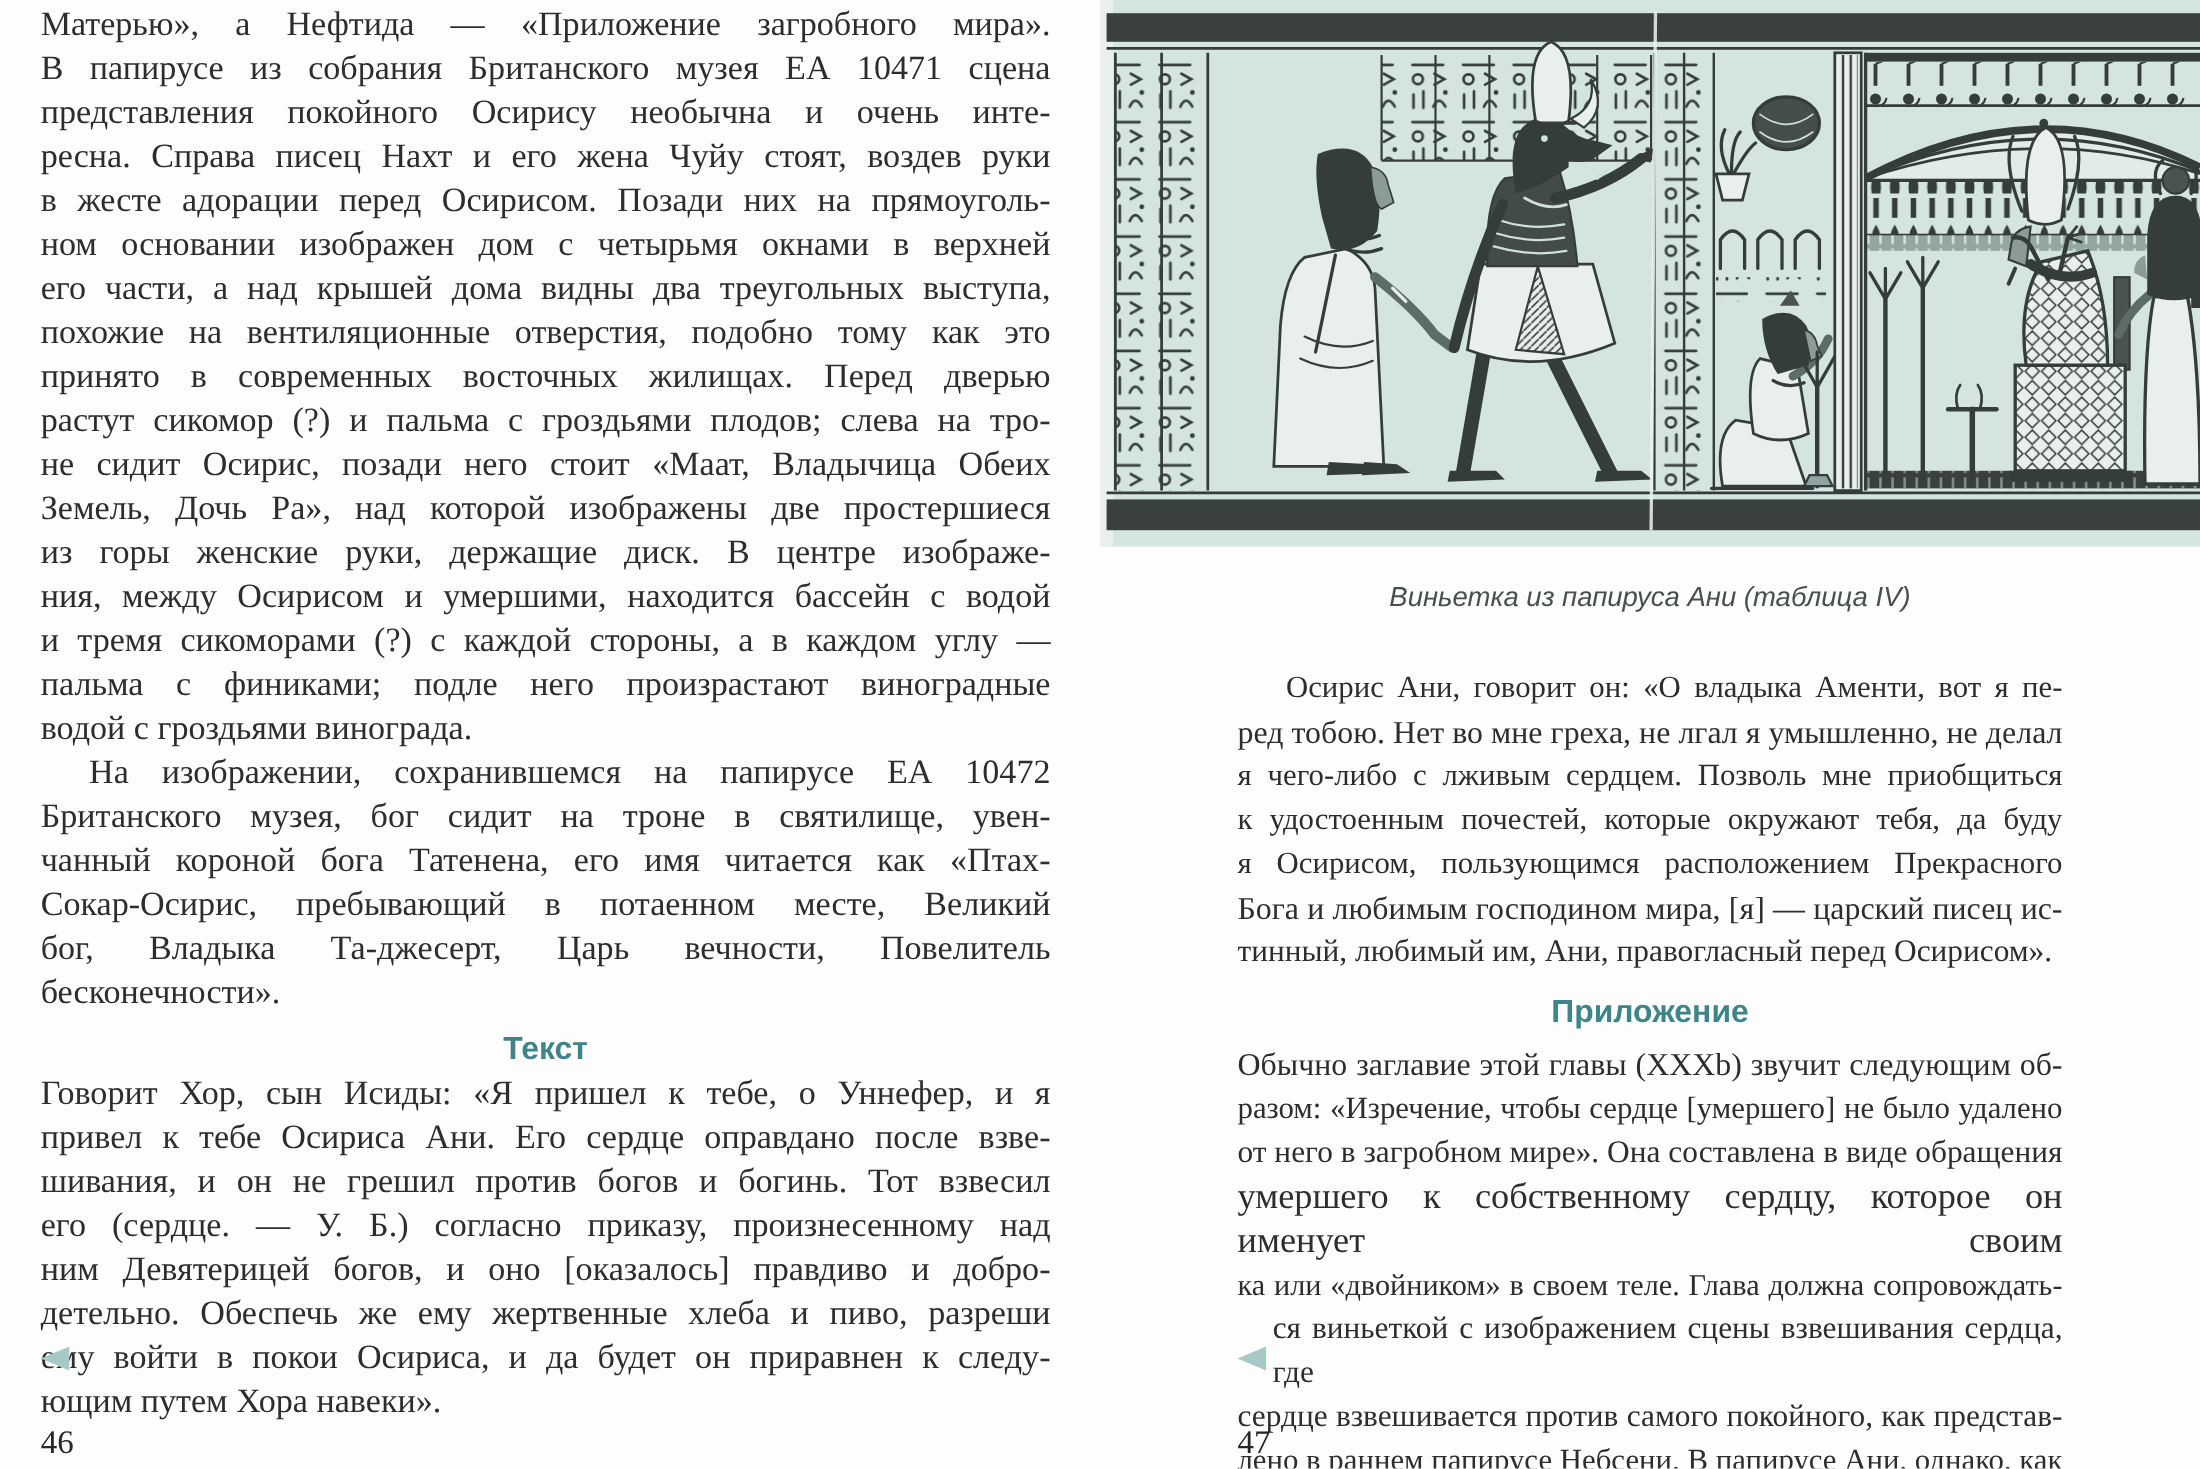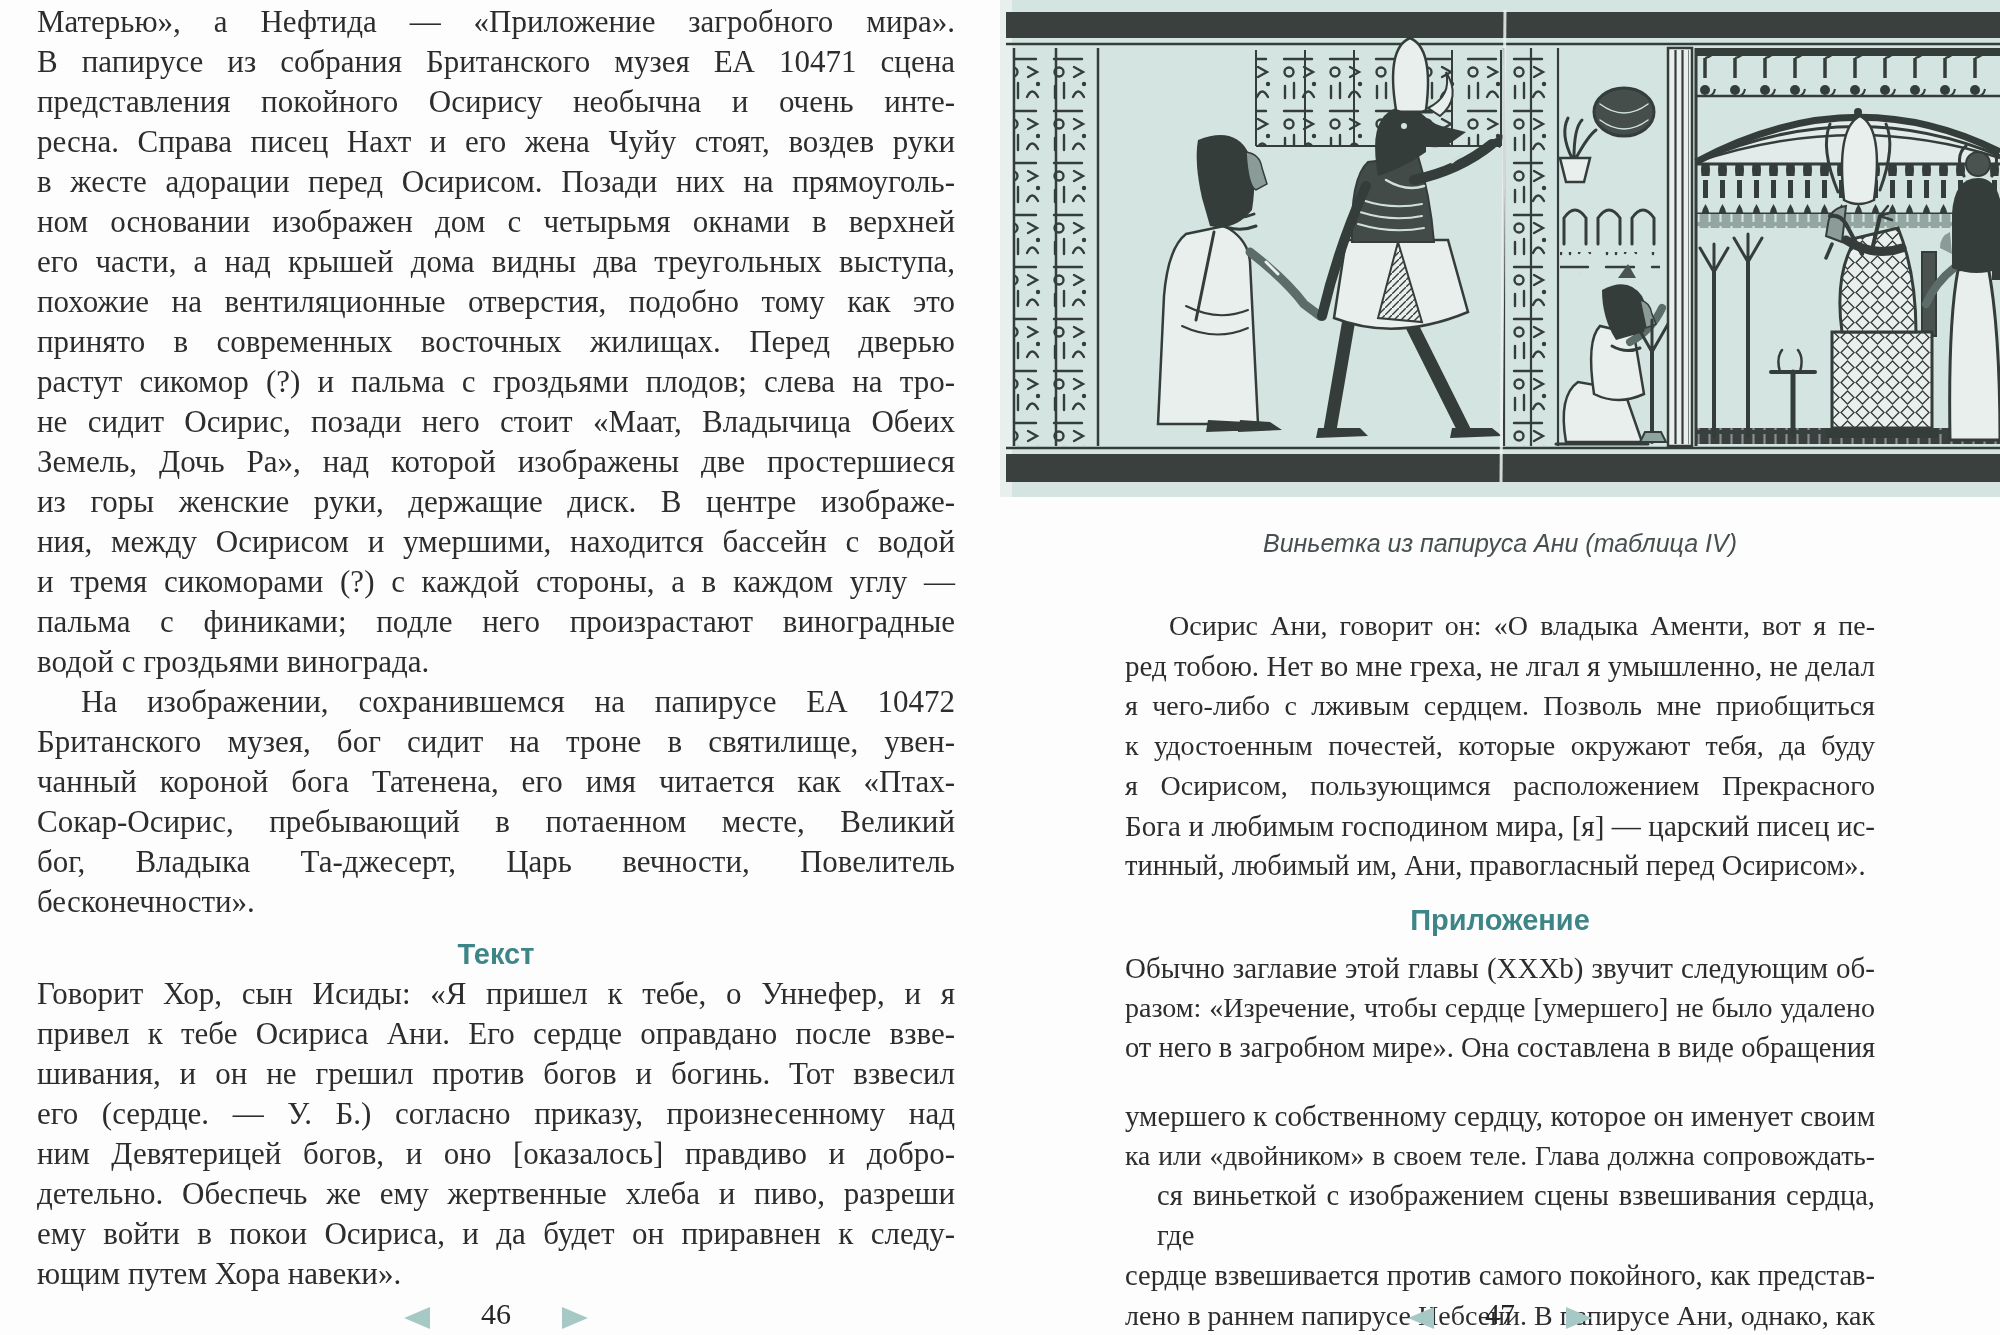--- a/index.html
+++ b/index.html
@@ -33,21 +33,21 @@
   }
   .vignette svg{display:block;width:100%;height:100%;}
   .caption{
     position:absolute;left:1000px;top:527px;width:1000px;
     text-align:center;
     font-family:"Liberation Sans","DejaVu Sans",sans-serif;
     font-style:italic;font-size:25px;line-height:32px;color:#474f51;
   }
   .pager{
     position:absolute;top:1295px;height:34px;
-    display:flex;align-items:flex-end;justify-content:center;gap:51px;
+    display:flex;align-items:flex-start;justify-content:center;gap:51px;flex-direction:column;
   }
   .pager-left{left:37px;width:918px;}
   .pager-right{left:1125px;width:750px;}
   .pnum{font-size:30px;line-height:30px;color:#262626;}
   .tri{width:0;height:0;border-top:11px solid transparent;border-bottom:11px solid transparent;cursor:pointer;}
   .tri-l{border-right:26px solid #a7c9c5;}
   .tri-r{border-left:26px solid #a7c9c5;}
 </style>
 </head>
 <body>
@@ -296,21 +296,21 @@
           <div class="tl" style="">к удостоенным почестей, которые окружают тебя, да буду</div>
           <div class="tl" style="">я Осирисом, пользующимся расположением Прекрасного</div>
           <div class="tl" style="font-size: 29px;">Бога и любимым господином мира, [я] — царский писец ис-</div>
           <div class="tl tl-last" style="font-size: 28.5px;">тинный, любимый им, Ани, правогласный перед Осирисом».</div>
         </div>
       <h2 class="heading">Приложение</h2>
       <div class="para">
           <div class="tl" style="font-size: 29px;">Обычно заглавие этой главы (XXXb) звучит следующим об-</div>
           <div class="tl" style="font-size: 28px;">разом: «Изречение, чтобы сердце [умершего] не было удалено</div>
           <div class="tl" style="font-size: 28.5px;">от него в загробном мире». Она составлена в виде обращения</div>
-          <div class="tl" style="font-size: 29px; margin-top: 28px;">умершего к собственному сердцу, которое он именует своим</div>
+          <div class="tl" style="font-size: 33px;">умершего к собственному сердцу, которое он именует своим</div>
           <div class="tl" style="font-size: 27.5px;">ка или «двойником» в своем теле. Глава должна сопровождать-</div>
           <div class="tl" style="font-size: 28.5px; margin-left: 32px;">ся виньеткой с изображением сцены взвешивания сердца, где</div>
           <div class="tl" style="font-size: 28.5px;">сердце взвешивается против самого покойного, как представ-</div>
           <div class="tl" style="font-size: 28px;">лено в раннем папирусе Небсени. В папирусе Ани, однако, как</div>
         </div>
     </div>
 
     <nav class="pager pager-right">
       <span class="tri tri-l"></span>
       <span class="pnum">47</span>

